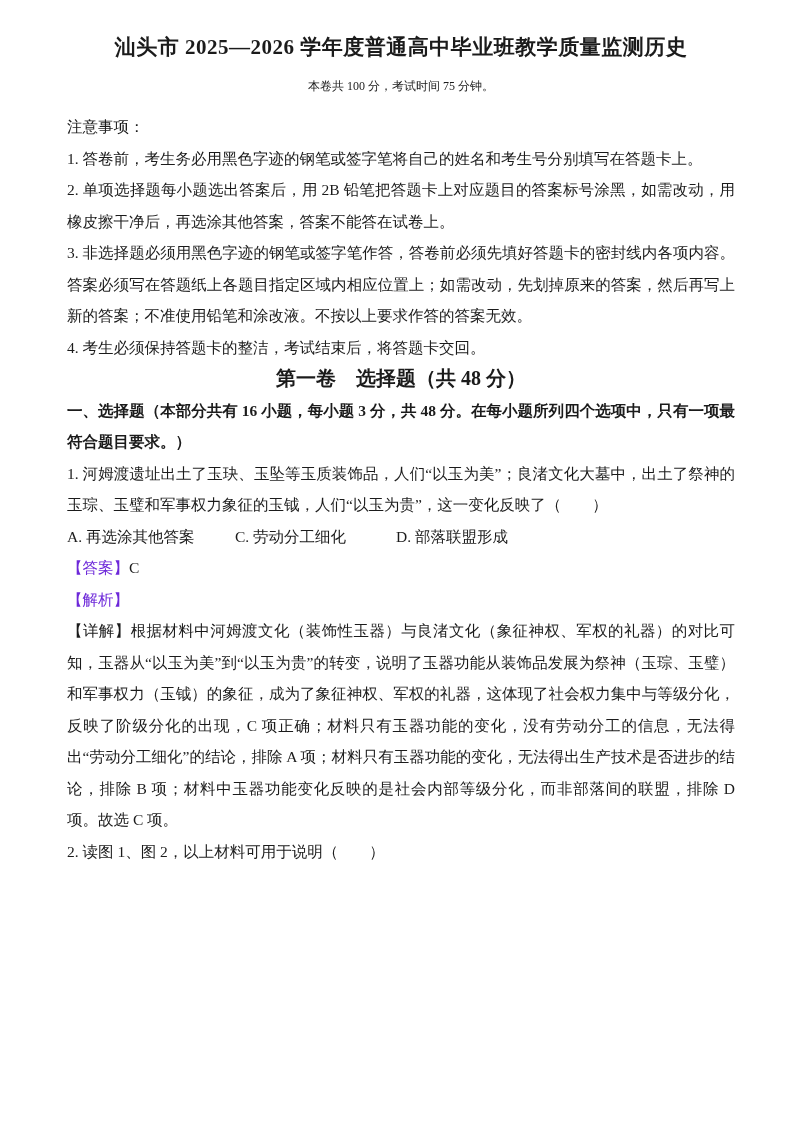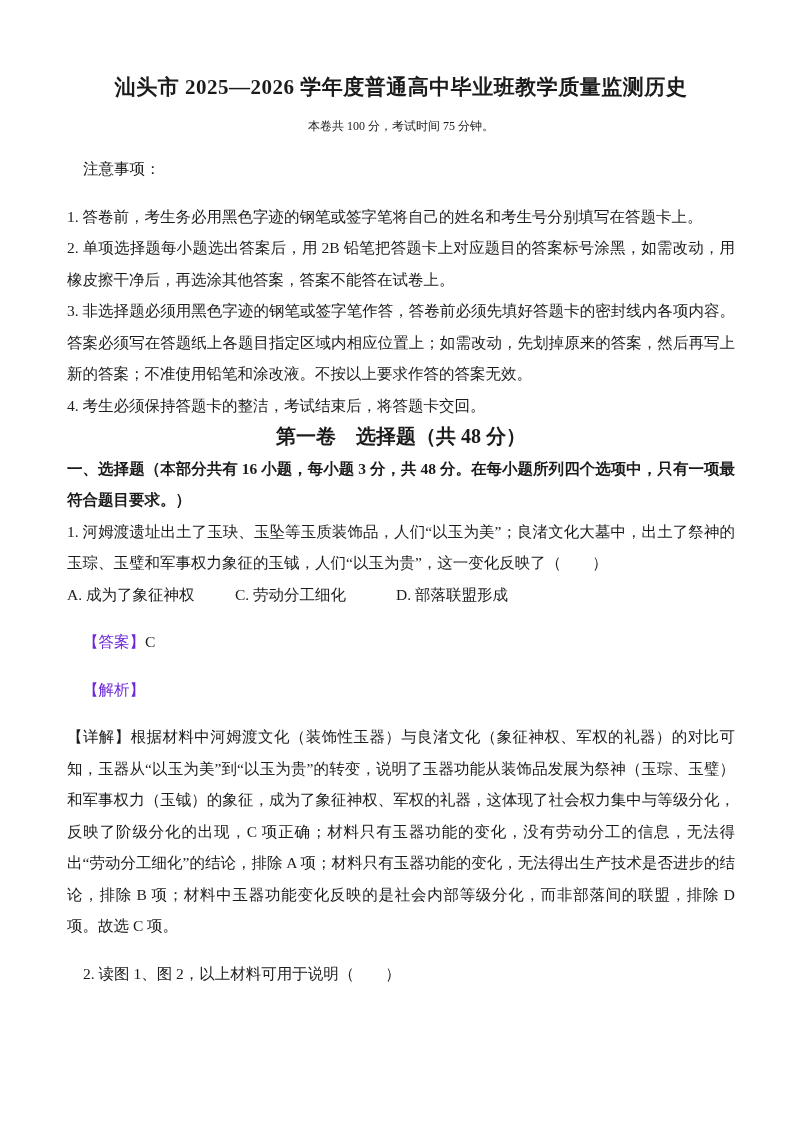--- a/index.html
+++ b/index.html
@@ -8,21 +8,21 @@
     height: 1123px;
     background: #ffffff;
     color: #1b1b1b;
     font-family: "Liberation Serif", "DejaVu Serif", serif;
     overflow: hidden;
   }
   .page {
     box-sizing: border-box;
     width: 794px;
     height: 1123px;
-    padding: 74px 59px 0 67px;
+    padding: 34px 59px 0 67px;
   }
   .title {
     margin: 0;
     font-size: 21px;
     line-height: 26px;
     font-weight: bold;
     text-align: center;
     letter-spacing: 0.5px;
   }
   .subtitle {
@@ -33,21 +33,21 @@
   }
   .body-flow {
     margin-top: 14px;
     font-size: 15.5px;
     line-height: 31.5px;
   }
   .para {
     margin: 0;
     text-align: justify;
   }
-  .para-left { margin: 16px; text-align: left; }
+  .para-left { margin: 0; text-align: left; }
   .center-bold {
     margin: 0;
     text-align: center;
     font-weight: bold;
     font-size: 20px;
   }
   .bold { font-weight: bold; }
   .blue { color: #6d28d9; }
   .options-row {
     display: flex;
@@ -77,21 +77,21 @@
     <p class="para">3. 非选择题必须用黑色字迹的钢笔或签字笔作答，答卷前必须先填好答题卡的密封线内各项内容。答案必须写在答题纸上各题目指定区域内相应位置上；如需改动，先划掉原来的答案，然后再写上新的答案；不准使用铅笔和涂改液。不按以上要求作答的答案无效。</p>
     <p class="para">4. 考生必须保持答题卡的整洁，考试结束后，将答题卡交回。</p>
 
     <p class="center-bold">第一卷　选择题（共 48 分）</p>
 
     <p class="para bold">一、选择题（本部分共有 16 小题，每小题 3 分，共 48 分。在每小题所列四个选项中，只有一项最符合题目要求。）</p>
 
     <p class="para">1. 河姆渡遗址出土了玉玦、玉坠等玉质装饰品，人们“以玉为美”；良渚文化大墓中，出土了祭神的玉琮、玉璧和军事权力象征的玉钺，人们“以玉为贵”，这一变化反映了（　　）</p>
 
     <div class="options-row">
-      <span class="opt-a">A. 成为了象征神权</span>
+      <span class="opt-a">A. 再选涂其他答案</span>
       <span class="opt-c">C. 劳动分工细化</span>
       <span class="opt-d">D. 部落联盟形成</span>
     </div>
 
     <p class="para-left"><span class="blue">【答案】</span><span>C</span></p>
 
     <p class="para-left"><span class="blue">【解析】</span></p>
 
     <p class="para">【详解】根据材料中河姆渡文化（装饰性玉器）与良渚文化（象征神权、军权的礼器）的对比可知，玉器从“以玉为美”到“以玉为贵”的转变，说明了玉器功能从装饰品发展为祭神（玉琮、玉璧）和军事权力（玉钺）的象征，成为了象征神权、军权的礼器，这体现了社会权力集中与等级分化，反映了阶级分化的出现，C 项正确；材料只有玉器功能的变化，没有劳动分工的信息，无法得出“劳动分工细化”的结论，排除 A 项；材料只有玉器功能的变化，无法得出生产技术是否进步的结论，排除 B 项；材料中玉器功能变化反映的是社会内部等级分化，而非部落间的联盟，排除 D 项。故选 C 项。</p>
 

